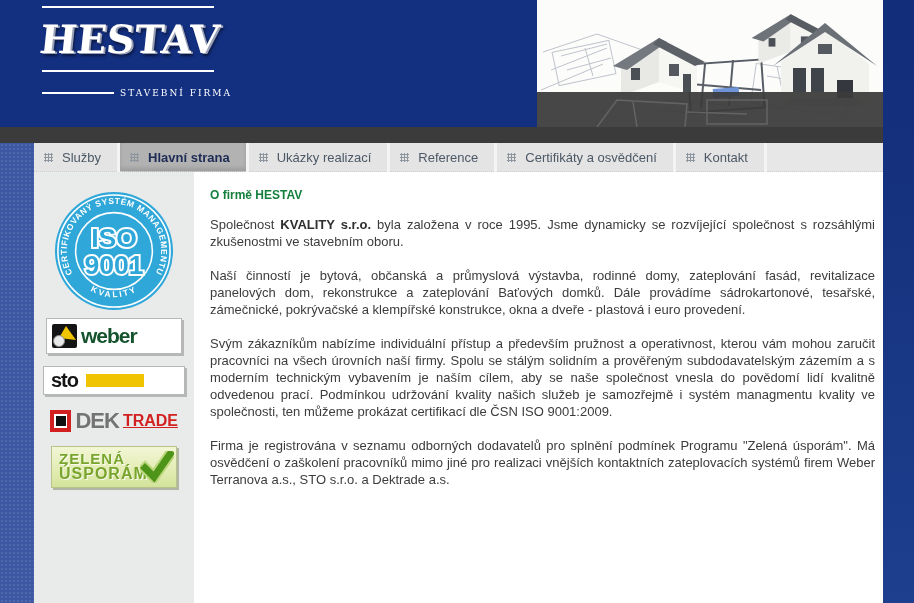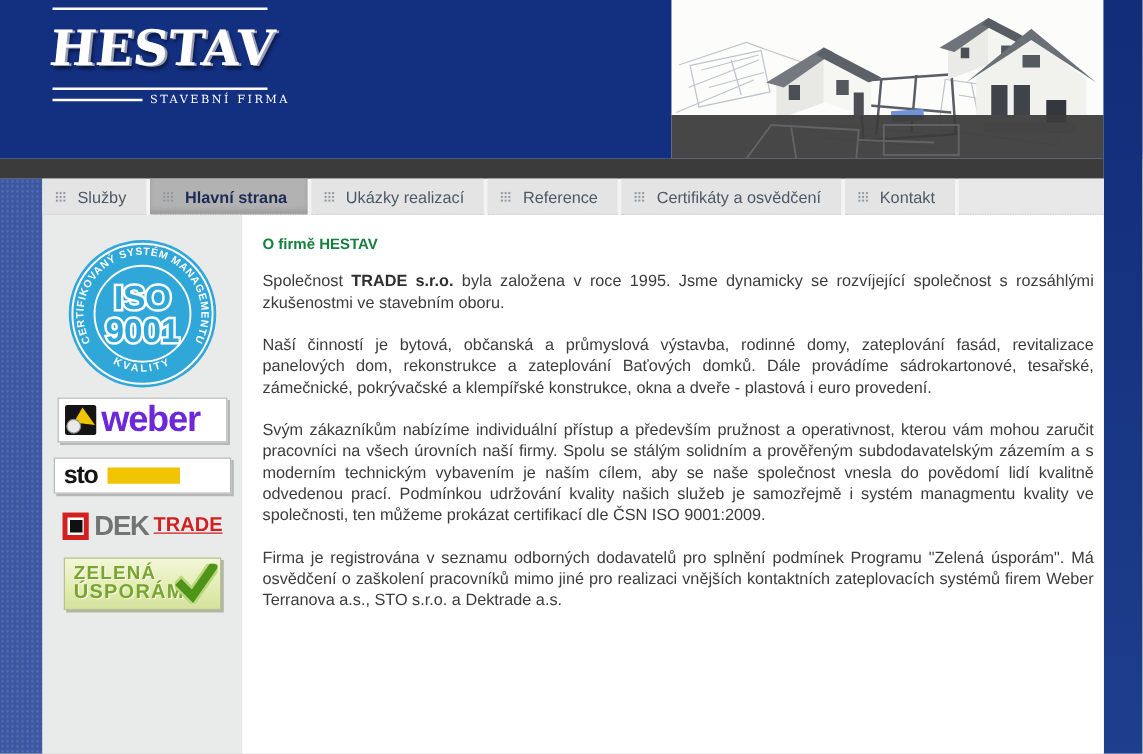--- a/index.html
+++ b/index.html
@@ -6,21 +6,21 @@
   body{font-family:"Liberation Sans",sans-serif;background:#2b2b2b;}
   .page{position:relative;width:914px;height:603px;overflow:hidden;background:#ffffff;}
 
   
   .header{position:absolute;left:0;top:0;width:914px;height:127px;background:#132f80;}
   .logo{position:absolute;left:40px;top:6px;width:176px;height:100px;cursor:pointer;}
   .logo-line{height:2px;background:#ffffff;margin:0 2px;}
   .logo-text{font-family:"DejaVu Serif",serif;font-weight:bold;font-size:39px;color:#ffffff;
     text-align:center;line-height:62px;transform:skewX(-6deg);
     text-shadow:2px 1px 0 #99a0b6,3px 3px 3px rgba(0,0,0,.55);}
-  .logo-sub-row{display:flex;align-items:center;margin-top:3px;}
+  .logo-sub-row{display:flex;align-items:center;margin-top:16px;}
   .logo-line-short{flex:0 0 72px;height:2px;background:#ffffff;margin-left:2px;margin-right:6px;}
   .logo-subtitle{font-family:"DejaVu Serif",serif;font-size:9px;letter-spacing:2px;color:#ffffff;white-space:nowrap;}
 
   .hero{position:absolute;left:537px;top:0;width:346px;height:127px;}
 
   .darkbar{position:absolute;left:0;top:127px;width:883px;height:16px;background:#3b3b3b;}
 
   .rightstrip{position:absolute;left:883px;top:0;width:31px;height:603px;
     background:linear-gradient(180deg,#122d7a 0%,#16337f 40%,#1d3f8e 100%);}
   .leftstrip{position:absolute;left:0;top:143px;width:34px;height:460px;background:#3c58a2;
@@ -36,21 +36,21 @@
   .tab-dots{width:9px;height:9px;flex:0 0 9px;
     background-image:radial-gradient(#8d969e 1px,transparent 1.2px);background-size:3px 3px;}
   .tab-filler{flex:1;background:#e7e7e7;border-bottom:1px dotted #cfcfcf;}
 
   
   .sidebar{position:absolute;left:34px;top:172px;width:160px;height:431px;background:#e9ebeb;}
   .iso-badge{display:block;margin:18px auto 6px auto;}
   .logo-box{width:126px;margin:0 auto;background:#ffffff;border:1px solid #b7b7b7;
     box-shadow:2px 2px 0 rgba(120,120,120,.45);display:flex;align-items:center;}
   .weber-box{height:34px;margin-top:4px;padding:0 4px;gap:3px;}
-  .weber-text{font-size:29px;font-weight:bold;color:#6d28d9;letter-spacing:-1px;line-height:30px;}
+  .weber-text{font-size:21px;font-weight:bold;color:#14532d;letter-spacing:-1px;line-height:30px;}
   .sto-box{height:27px;margin-top:12px;padding:0 7px;gap:8px;}
   .sto-text{font-size:20px;font-weight:bold;color:#141414;letter-spacing:-1px;}
   .sto-bar{width:58px;height:13px;background:#f0c400;}
   .dek-row{width:128px;margin:13px auto 0 auto;display:flex;align-items:center;gap:4px;}
   .dek-icon{width:14px;height:14px;border:4px solid #d21f1f;background:#ffffff;
     display:flex;align-items:center;justify-content:center;}
   .dek-icon::after{content:"";width:10px;height:10px;background:#101010;}
   .dek-black{font-size:22px;font-weight:bold;color:#737373;letter-spacing:-1px;}
   .dek-red{font-size:16px;font-weight:bold;color:#d21f1f;letter-spacing:0px;text-decoration:underline;}
   .zelena-box{width:124px;height:40px;margin:12px auto 0 auto;position:relative;
@@ -221,21 +221,21 @@
       <svg class="zelena-check" width="34" height="32" viewBox="0 0 34 32">
         <path d="M5,17 L14,26 L30,3" fill="none" stroke="#bcd77e" stroke-width="11" stroke-linecap="square"></path>
         <path d="M5,17 L14,26 L30,3" fill="none" stroke="#4e9418" stroke-width="7" stroke-linecap="square"></path>
       </svg>
     </div>
   </aside>
 
   <main class="main">
     <h1 class="page-title">O firmě HESTAV</h1>
 
-    <p class="para"><span>Společnost </span><strong>TRADE s.r.o.</strong><span> byla založena v roce 1995. Jsme dynamicky se rozvíjející společnost s rozsáhlými zkušenostmi ve stavebním oboru.</span></p>
+    <p class="para"><span>Společnost </span><strong>KVALITY s.r.o.</strong><span> byla založena v roce 1995. Jsme dynamicky se rozvíjející společnost s rozsáhlými zkušenostmi ve stavebním oboru.</span></p>
 
     <p class="para">Naší činností je bytová, občanská a průmyslová výstavba, rodinné domy, zateplování fasád, revitalizace panelových dom, rekonstrukce a zateplování Baťových domků. Dále provádíme sádrokartonové, tesařské, zámečnické, pokrývačské a klempířské konstrukce, okna a dveře - plastová i euro provedení.</p>
 
     <p class="para">Svým zákazníkům nabízíme individuální přístup a především pružnost a operativnost, kterou vám mohou zaručit pracovníci na všech úrovních naší firmy. Spolu se stálým solidním a prověřeným subdodavatelským zázemím a s moderním technickým vybavením je naším cílem, aby se naše společnost vnesla do povědomí lidí kvalitně odvedenou prací. Podmínkou udržování kvality našich služeb je samozřejmě i systém managmentu kvality ve společnosti, ten můžeme prokázat certifikací dle ČSN ISO 9001:2009.</p>
 
     <p class="para">Firma je registrována v seznamu odborných dodavatelů pro splnění podmínek Programu "Zelená úsporám". Má osvědčení o zaškolení pracovníků mimo jiné pro realizaci vnějších kontaktních zateplovacích systémů firem Weber Terranova a.s., STO s.r.o. a Dektrade a.s.</p>
   </main>
 
 </div>
 

